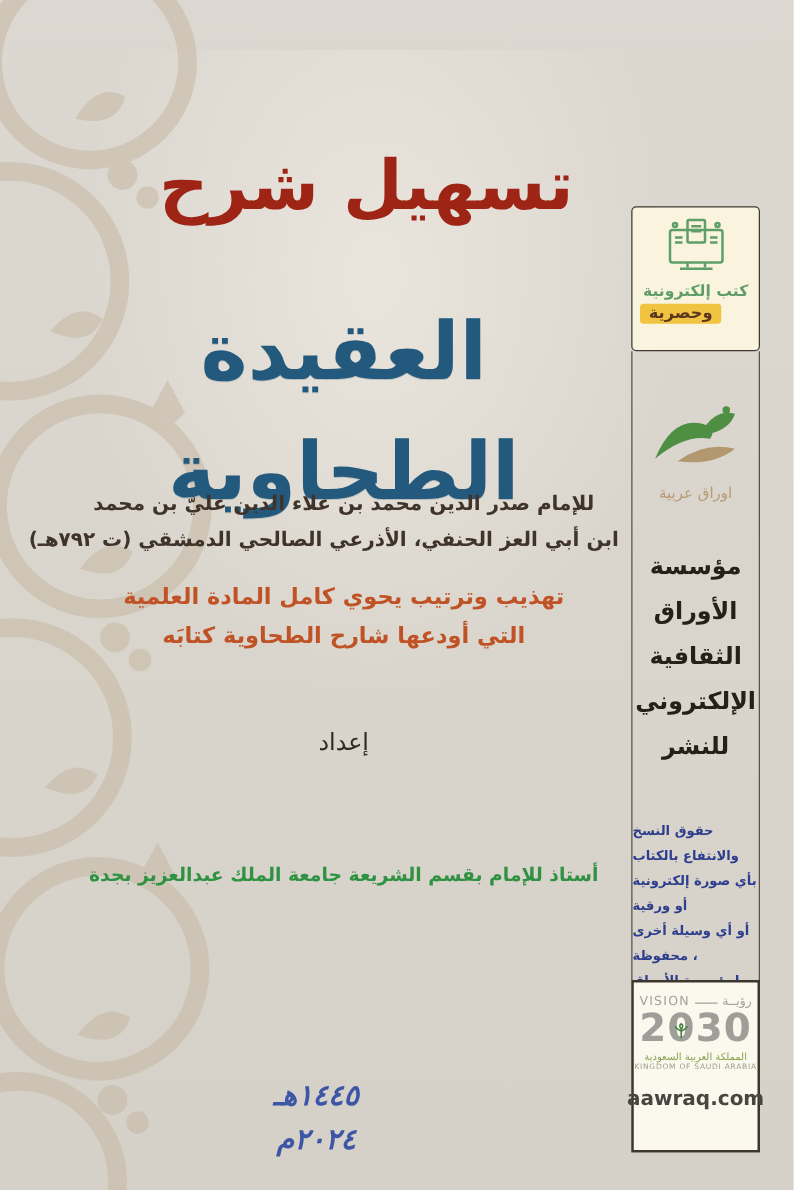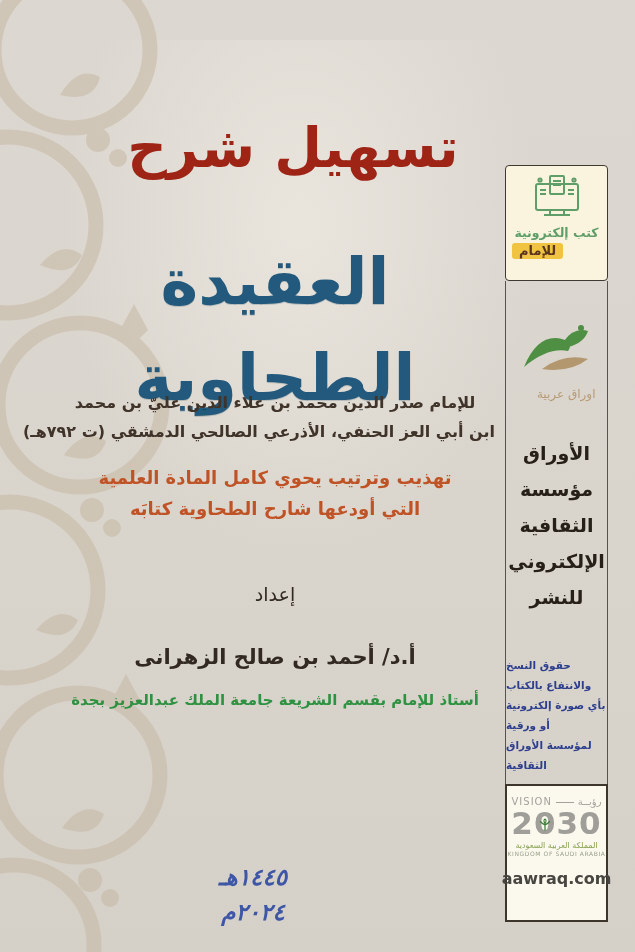--- a/index.html
+++ b/index.html
@@ -59,21 +59,21 @@
   .badge .b-line1{color:#5f9e68;font-size:12.5px;font-weight:bold;direction:rtl;margin-top:3px;}
   .badge .b-chip{
     align-self:flex-start;margin:3px 0 0 6px;background:#f0c440;color:#5a341f;
     font-size:13px;font-weight:bold;padding:0 7px 1px;border-radius:3px;direction:rtl;
   }
   .side-col{
     position:absolute;left:505px;top:281px;width:103px;height:503px;
     border-left:1.5px solid #57524b;border-right:1.5px solid #57524b;
     box-sizing:border-box;display:flex;flex-direction:column;align-items:center;
   }
-  .awraq-logo{margin-top:42px;}
+  .awraq-logo{margin-top:42px;text-align:center;}
   .awraq-logo .a-name{color:#b89b74;font-size:12px;direction:rtl;margin-top:2px;}
   .pub-words{margin-top:34px;direction:rtl;text-align:center;}
   .pub-words span{display:block;color:#262019;font-size:19px;font-weight:bold;line-height:36px;}
   .copyright{margin-top:40px;direction:rtl;text-align:left;}
   .copyright span{display:block;color:#2c3e8d;font-size:10.5px;font-weight:bold;line-height:20px;}
   .vision-box{
     position:absolute;left:505px;top:784px;width:103px;height:138px;
     background:#fbf8ee;border:2px solid #3c362c;box-sizing:border-box;
     display:flex;flex-direction:column;align-items:center;padding-top:10px;
   }
@@ -126,21 +126,20 @@
     <div class="title-main">العقيدة الطحاوية</div>
     <div class="author">
       <span class="nowrap">للإمام صدر الدين محمد بن علاء الدين عليّ بن محمد</span><br>
       <span class="nowrap">ابن أبي العز الحنفي، الأذرعي الصالحي الدمشقي (ت ٧٩٢هـ)</span>
     </div>
     <div class="subtitle">
       <span>تهذيب وترتيب يحوي كامل المادة العلمية</span><br>
       <span>التي أودعها شارح الطحاوية كتابَه</span>
     </div>
     <div class="prep-label">إعداد</div>
-    <div class="prep-name">أ.د/ أحمد بن صالح الزهرانى</div>
     <div class="prep-title">أستاذ للإمام بقسم الشريعة جامعة الملك عبدالعزيز  بجدة</div>
     <div class="dates">
       <span>١٤٤٥هـ</span><br>
       <span>٢٠٢٤م</span>
     </div>
   </div>
 
   <div class="badge">
     <svg width="58" height="48" viewBox="0 0 58 48" fill="none" stroke="#5f9e68" stroke-width="2" xmlns="http://www.w3.org/2000/svg">
       <rect x="8" y="10" width="42" height="26" rx="2"></rect>
@@ -151,43 +150,44 @@
       <line x1="25" y1="7" x2="33" y2="7"></line>
         <line x1="25" y1="11" x2="33" y2="11"></line>
       <line x1="12" y1="16" x2="18" y2="16"></line>
         <line x1="12" y1="20" x2="18" y2="20"></line>
       <line x1="40" y1="16" x2="46" y2="16"></line>
         <line x1="40" y1="20" x2="46" y2="20"></line>
       <circle cx="12" cy="6" r="1.6"></circle>
         <circle cx="46" cy="6" r="1.6"></circle>
     </svg>
     <div class="b-line1">كتب إلكترونية</div>
-    <div class="b-chip">للإمام</div>
+    <div class="b-chip">وحصرية</div>
   </div>
 
   <div class="side-col">
     <div class="awraq-logo">
       <svg width="78" height="58" viewBox="0 0 78 58" xmlns="http://www.w3.org/2000/svg">
         <path d="M6 44 Q20 10 44 16 Q56 20 50 28 Q30 24 6 44 Z" fill="#4e8f44"></path>
         <path d="M24 46 Q46 30 70 36 Q52 50 24 46 Z" fill="#b3976f"></path>
         <path d="M46 18 Q56 4 70 8 Q66 20 50 24 Z" fill="#4e8f44"></path>
         <circle cx="63" cy="5" r="3" fill="#4e8f44"></circle>
       </svg>
       <div class="a-name">اوراق عربية</div>
     </div>
     <div class="pub-words">
+      <span>مؤسسة</span>
       <span>الأوراق</span>
-      <span>مؤسسة</span>
       <span>الثقافية</span>
       <span>الإلكتروني</span>
       <span>للنشر</span>
     </div>
     <div class="copyright">
       <span>حقوق النسخ والانتفاع بالكتاب</span>
       <span>بأي صورة إلكترونية أو ورقية</span>
+      <span>أو أي وسيلة أخرى ، محفوظة</span>
       <span>لمؤسسة الأوراق الثقافية</span>
     </div>
   </div>
 
   <div class="vision-box">
     <div class="v-row">
       <span>VISION</span>
       <span class="v-dash"></span>
       <span>رؤيــة</span>
     </div>

